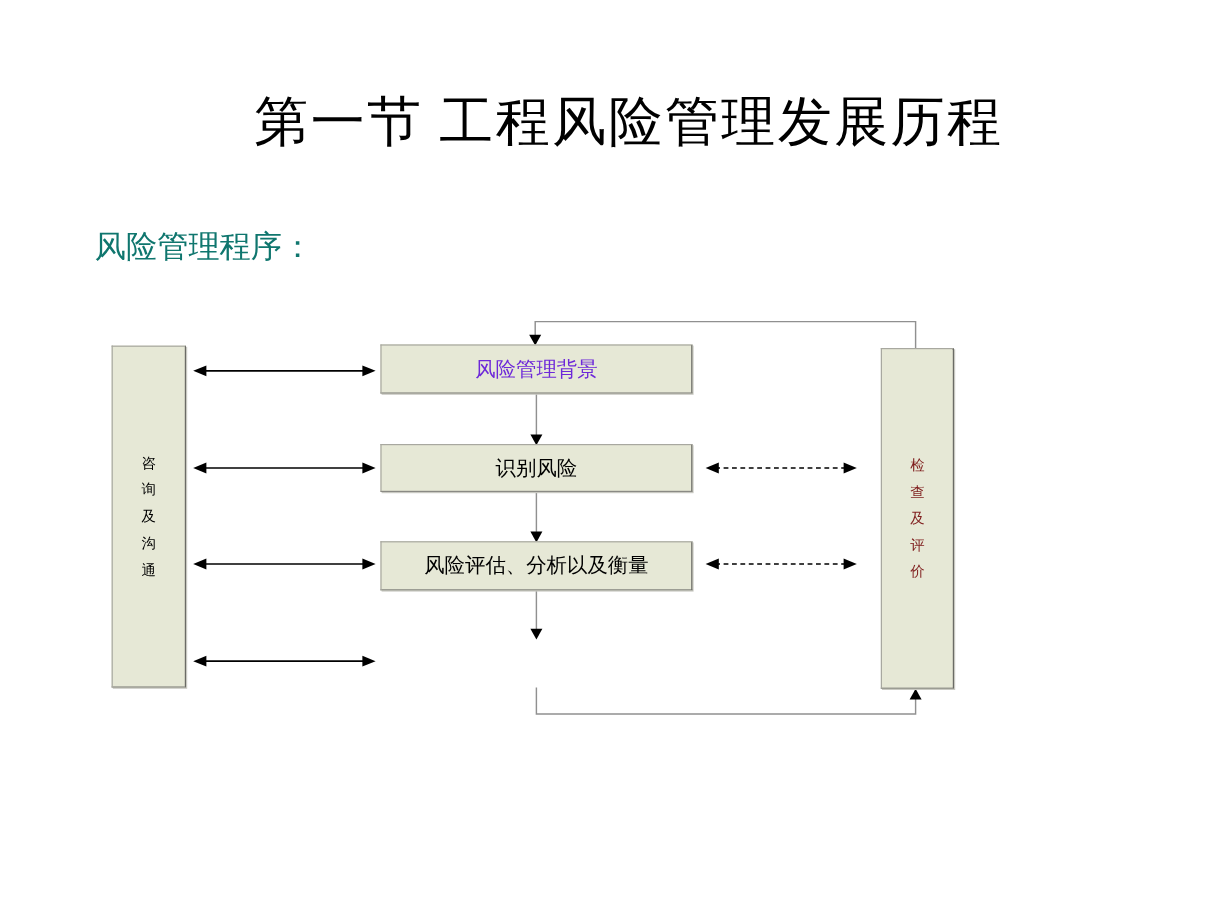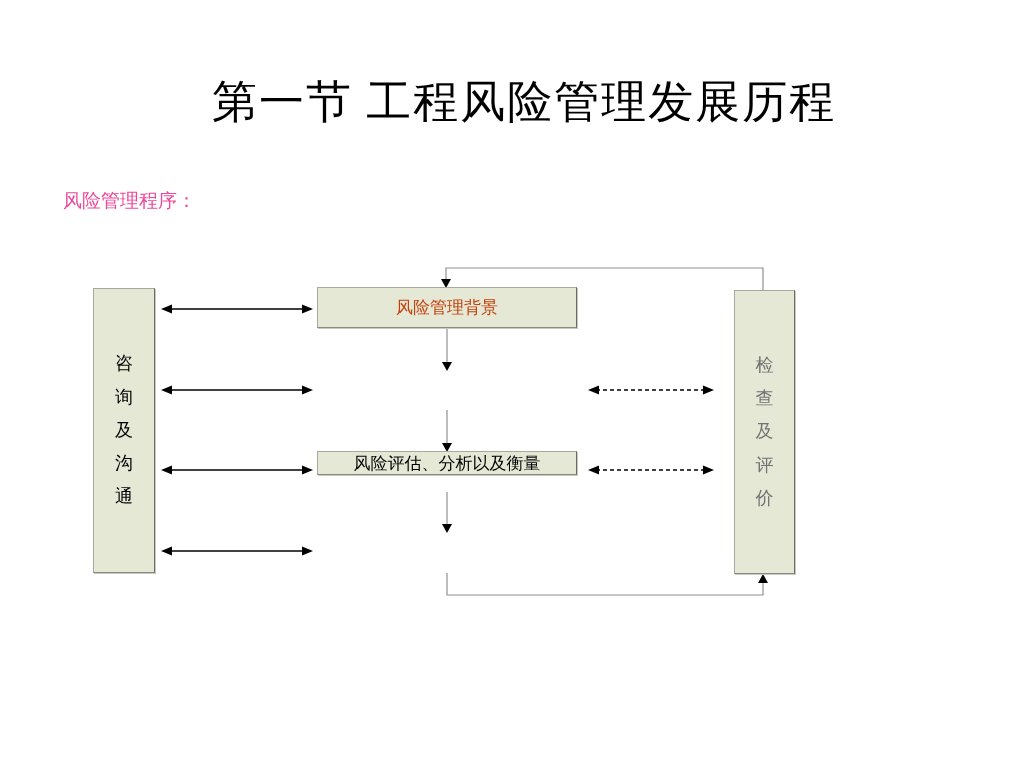--- a/index.html
+++ b/index.html
@@ -25,23 +25,23 @@
     text-align: center;
     font-size: 45px;
     font-weight: normal;
     color: #000000;
     letter-spacing: 2px;
     margin: 12px;
   }
   .slide-subtitle {
     position: absolute;
     top: 188px;
-    left: 63px;
-    font-size: 19px;
-    color: #ec4899;
+    left: 79px;
+    font-size: 26px;
+    color: #0f766e;
   }
   .diagram {
     position: absolute;
     left: 0; top: 0;
     width: 1024px; height: 768px;
   }
   .diagram svg {
     position: absolute;
     left: 0; top: 0;
   }
@@ -58,21 +58,21 @@
     justify-content: center;
     color: #000000;
   }
   .process-box {
     left: 317px;
     width: 260px;
     font-size: 17px;
   }
   .side-box-label {
     width: 1.15em;
-    font-size: 18px;
+    font-size: 12px;
     line-height: 1.85;
     word-break: break-all;
     text-align: center;
   }
 </style>
 </head>
 <body>
 
 <div class="slide">
 
@@ -129,28 +129,31 @@
         <line x1="596" y1="470" x2="706" y2="470" stroke="#000000" stroke-width="1.4" stroke-dasharray="4 3"></line>
         <polygon points="588,470 599,465.5 599,474.5" fill="#000000"></polygon>
         <polygon points="714,470 703,465.5 703,474.5" fill="#000000"></polygon>
       </g>
     </svg>
 
     <div class="box" style="left: 93px; top: 288px; width: 62px; height: 285px; background: rgb(230, 232, 214); color: rgb(0, 0, 0);">
       <div class="side-box-label">咨询及沟通</div>
     </div>
 
-    <div class="box" style="left: 734px; top: 290px; width: 61px; height: 284px; background: rgb(230, 232, 214); color: #737373;">
+    <div class="box" style="left: 734px; top: 290px; width: 61px; height: 284px; background: rgb(230, 232, 214); color: #7f1d1d;">
       <div class="side-box-label">检查及评价</div>
     </div>
 
-    <div class="box process-box" style="top: 287px; height: 41px; background: rgb(230, 232, 214); color: #c2410c;">
+    <div class="box process-box" style="top: 287px; height: 41px; background: rgb(230, 232, 214); color: #6d28d9;">
       <span>风险管理背景</span>
     </div>
 
+    <div class="box process-box" style="top: 370px; height: 40px; background: rgb(230, 232, 214); color: rgb(0, 0, 0);">
+      <span>识别风险</span>
+    </div>
 
-    <div class="box process-box" style="top: 451px; height: 24px; background: rgb(230, 232, 214); color: rgb(0, 0, 0);">
+    <div class="box process-box" style="top: 451px; height: 41px; background: rgb(230, 232, 214); color: rgb(0, 0, 0);">
       <span>风险评估、分析以及衡量</span>
     </div>
 
 
   </div>
 </div>
 
 </body></html>

